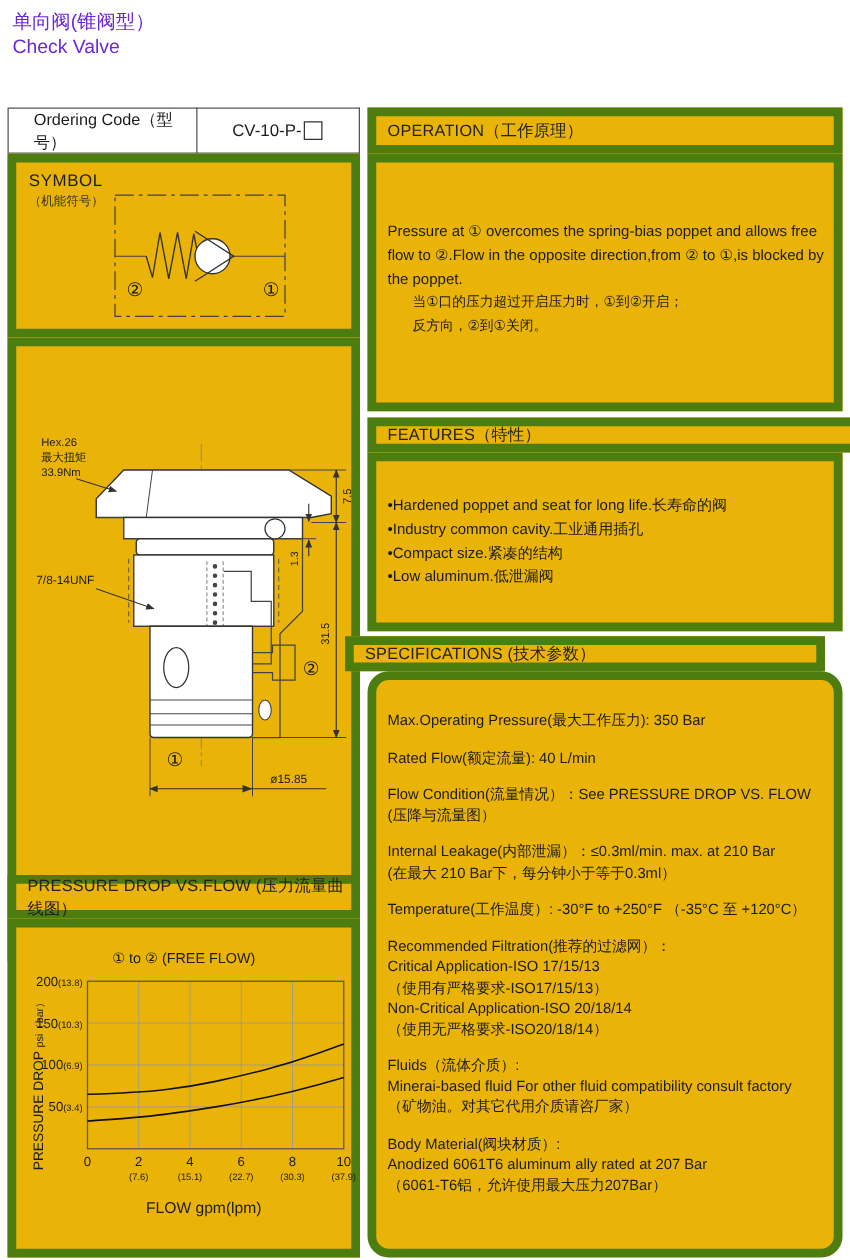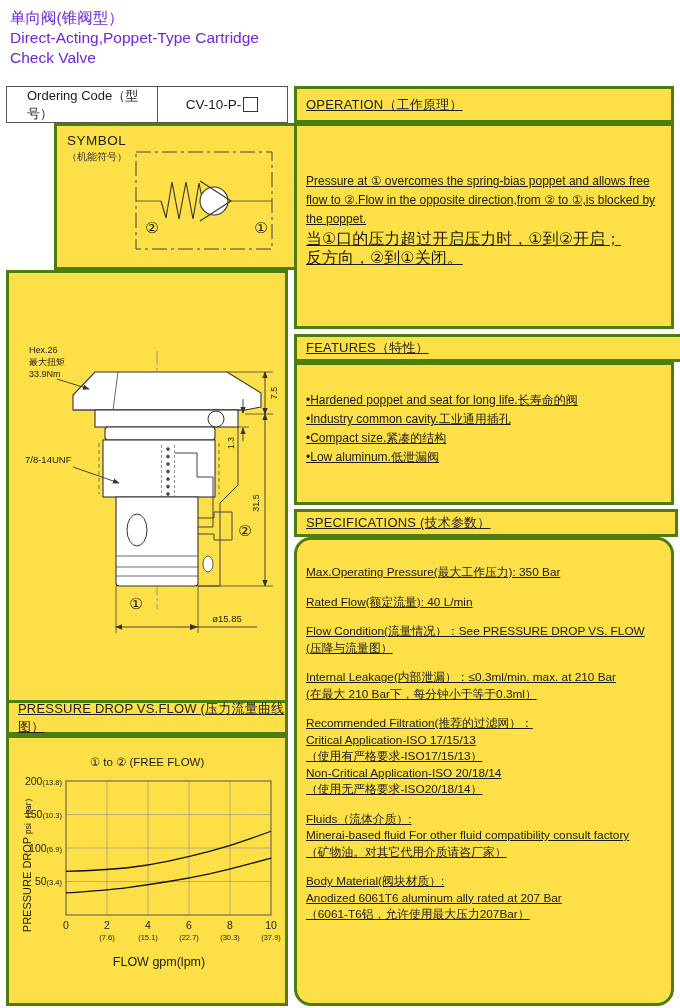--- a/index.html
+++ b/index.html
@@ -1,18 +1,18 @@
 <!DOCTYPE html>
 <html><head>
 <meta charset="utf-8">
 <style>
   html,body{margin:0;padding:0;background:#fff;}
   #page{position:relative;width:680px;height:1008px;background:#fff;
         font-family:"Liberation Sans","DejaVu Sans",sans-serif;color:#1c1c1c;overflow:hidden;}
-  .box{position:absolute;border:3px solid #4d7c0f;background:#fde047;box-sizing:border-box;text-decoration:underline;}
+  .box{position:absolute;border:7px solid #4d7c0f;background:#eab308;box-sizing:border-box;}
   .hdr{display:flex;align-items:center;padding-left:9px;font-size:13px;color:#222;letter-spacing:.2px;}
   
   #titleblock{position:absolute;left:10px;top:8px;line-height:20px;font-size:15.5px;color:#6d28d9;}
   
   #ordering-label{position:absolute;left:6px;top:86px;width:152px;height:37px;border:1px solid #555;
      box-sizing:border-box;display:flex;align-items:center;padding-left:20px;font-size:13px;}
   #ordering-code{position:absolute;left:157px;top:86px;width:131px;height:37px;border:1px solid #555;
      border-left:none;box-sizing:border-box;display:flex;align-items:center;justify-content:center;font-size:13.5px;}
   .blankbox{display:inline-block;width:13px;height:13px;border:1.2px solid #333;margin-left:2px;vertical-align:-2px;}
   
@@ -32,31 +32,30 @@
      text-align:center;font-size:11px;}
   #chart-ylabel .sub{font-size:8.5px;}
 </style>
 </head>
 <body>
 
 <div id="page">
 
   <div id="titleblock">
     <div>单向阀(锥阀型）</div>
-    <div>Direct-Acting,Poppet-Type Cartridge</div>
     <div>Check Valve</div>
   </div>
 
   <div id="ordering-label">Ordering Code（型号）</div>
   <div id="ordering-code">
     <span>CV-10-P-</span>
       <span class="blankbox"></span>
   </div>
 
-  <div class="box" style="left:6px;top:123px;width:282px;height:147px;margin-left:48px;">
+  <div class="box" style="left:6px;top:123px;width:282px;height:147px;">
     <div class="sym-title">SYMBOL</div>
     <div class="sym-sub">（机能符号）</div>
     <svg width="280" height="145" viewBox="0 0 280 145">
       <rect x="79" y="26" width="136" height="97" fill="none" stroke="#444" stroke-width="1" stroke-dasharray="15 4 3 4"></rect>
       <line x1="79" y1="75" x2="104" y2="75" class="thin" stroke-width="1"></line>
       <line x1="172" y1="75" x2="215" y2="75" class="thin" stroke-width="1"></line>
       <polyline points="104,75 109,92 115,56 122,93 129,56 136,93 142,57 146,77" fill="none" stroke="#333" stroke-width="1.1"></polyline>
       <circle cx="157" cy="75" r="14" fill="#fff" stroke="#333" stroke-width="1.1"></circle>
       <polyline points="143,55 174,75 143,95" fill="none" stroke="#333" stroke-width="1.1"></polyline>
       <text x="95" y="107" font-size="15" text-anchor="middle">②</text>
@@ -173,21 +172,21 @@
         <path d="M 57 154.89 Q 98 152.21 118.5 149.53 Q 139 146.85 159.5 143.5 Q 180 140.15 200.5 135.79500000000002 Q 221 131.44 241.5 125.745 L 262 120.05000000000001" fill="none" stroke="#111" stroke-width="1.3"></path>
       </svg>
     <div id="chart-xlabel">FLOW gpm(lpm)</div>
   </div>
 
   <div class="box hdr" style="left:294px;top:86px;width:380px;height:37px;">
     <span>OPERATION（工作原理）</span>
   </div>
   <div class="box" style="left:294px;top:123px;width:380px;height:206px;padding:46px 0 0 9px;">
     <div style="font-size:12px;line-height:19px;">Pressure at ① overcomes the spring-bias poppet and allows free flow to ②.Flow in the opposite direction,from ② to ①,is blocked by the poppet.</div>
-    <div style="font-size:16px;line-height:19px;white-space:pre-line;">当①口的压力超过开启压力时，①到②开启；
+    <div style="font-size:11px;line-height:19px;white-space:pre-line;margin-left:20px;">当①口的压力超过开启压力时，①到②开启；
 反方向，②到①关闭。</div>
   </div>
 
   <div class="box hdr" style="left:294px;top:334px;width:429px;height:28px;">
     <span>FEATURES（特性）</span>
   </div>
   <div class="box" style="left:294px;top:362px;width:380px;height:143px;padding-top:26px;">
     <div class="frow">
       <span>•Hardened poppet and seat for long life.</span>
       <span>长寿命的阀</span>
@@ -199,30 +198,31 @@
     <div class="frow">
       <span>•Compact size.</span>
       <span>紧凑的结构</span>
     </div>
     <div class="frow">
       <span>•Low aluminum.</span>
       <span>低泄漏阀</span>
     </div>
   </div>
 
-  <div class="box hdr" style="left:294px;top:509px;width:384px;height:28px;">
+  <div class="box hdr" style="left:276px;top:509px;width:384px;height:28px;">
     <span>SPECIFICATIONS (技术参数）</span>
   </div>
   <div class="box" style="left:294px;top:537px;width:380px;height:469px;padding:24px 6px 0 9px;border-radius:17px;">
     <div class="spara">Max.Operating Pressure(最大工作压力): 350 Bar</div>
     <div class="spara">Rated Flow(额定流量): 40 L/min</div>
     <div class="spara">Flow Condition(流量情况）：See PRESSURE DROP VS. FLOW
 (压降与流量图）</div>
     <div class="spara">Internal Leakage(内部泄漏）：≤0.3ml/min. max. at 210 Bar
 (在最大 210 Bar下，每分钟小于等于0.3ml）</div>
+    <div class="spara">Temperature(工作温度）: -30°F to +250°F （-35°C 至 +120°C）</div>
     <div class="spara">Recommended Filtration(推荐的过滤网）：
 Critical Application-ISO 17/15/13
 （使用有严格要求-ISO17/15/13）
 Non-Critical Application-ISO 20/18/14
 （使用无严格要求-ISO20/18/14）</div>
     <div class="spara">Fluids（流体介质）:
 Minerai-based fluid For other  fluid compatibility consult  factory
 （矿物油。对其它代用介质请咨厂家）</div>
     <div class="spara">Body Material(阀块材质）:
 Anodized 6061T6 aluminum ally rated at 207 Bar

